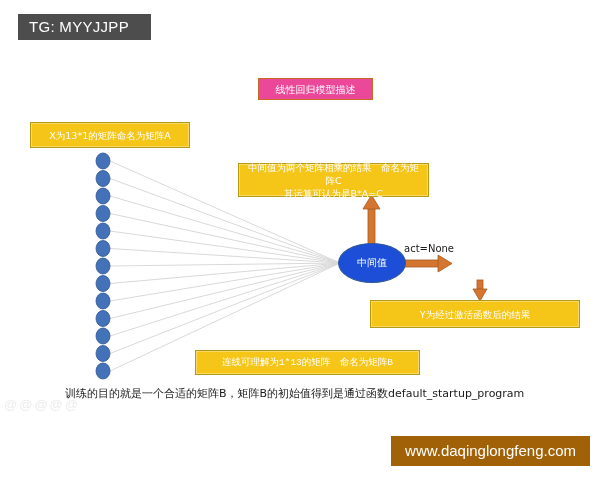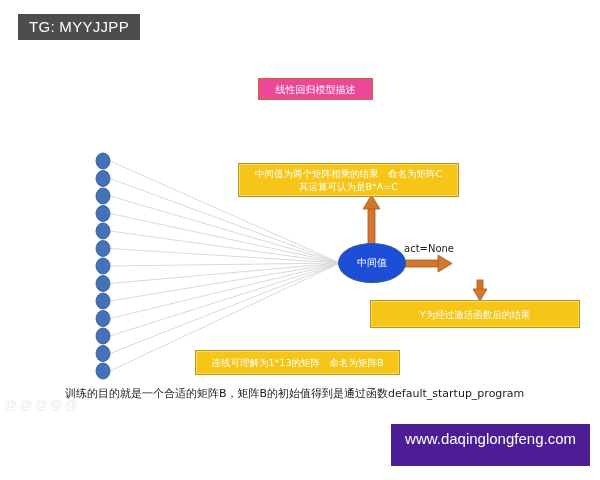--- a/index.html
+++ b/index.html
@@ -20,34 +20,34 @@
 
   
   .tag-badge {
     position: absolute;
     left: 18px;
     top: 14px;
     background: #4d4d4d;
     color: #ffffff;
     font-size: 15px;
     letter-spacing: 0.3px;
-    padding: 5px 11px 6px 11px;
+    padding: 5px 22px 6px 11px;
     line-height: 1;
     white-space: nowrap;
   }
 
   
   .watermark {
     position: absolute;
     right: 10px;
     bottom: 14px;
-    background: #4c1d95;
+    background: #a16207;
     color: #ffffff;
     font-size: 15px;
-    padding: 7px 14px 20px 14px;
+    padding: 7px 14px 8px 14px;
     line-height: 1;
     white-space: nowrap;
   }
   .ghost-watermark {
     position: absolute;
     left: 4px;
     bottom: 68px;
     font-size: 13px;
     color: #ececec;
     letter-spacing: 2px;
@@ -76,23 +76,23 @@
     box-shadow: 0 0 0 1px rgba(255,255,255,0.35) inset;
   }
   .box-orange {
     background: #ec4899;
     border: 1px solid #c86a26;
     font-size: 10px;
   }
 
   #box-title      { left: 258px; top: 78px;  width: 115px; height: 22px; }
   #box-x          { left: 30px;  top: 122px; width: 160px; height: 26px; }
-  #box-middle     { left: 238px; top: 163px; width: 221px; height: 34px; }
+  #box-middle     { left: 238px; top: 163px; width: 191px; height: 34px; }
   #box-y          { left: 370px; top: 300px; width: 210px; height: 28px; }
-  #box-b          { left: 195px; top: 350px; width: 205px; height: 25px; }
+  #box-b          { left: 195px; top: 350px; width: 225px; height: 25px; font-family: Liberation Mono, monospace; }
 
   
   .ellipse {
     position: absolute;
     box-sizing: border-box;
     border-radius: 50%;
     background: #1d4ed8;
     border: 1px solid #2f5796;
     color: #ffffff;
     display: flex;
@@ -192,20 +192,21 @@
         <ellipse cx="103" cy="336" rx="7" ry="8" fill="#4472b8" stroke="#2f5796" stroke-width="0.8"></ellipse>
         <ellipse cx="103" cy="353.5" rx="7" ry="8" fill="#4472b8" stroke="#2f5796" stroke-width="0.8"></ellipse>
         <ellipse cx="103" cy="371" rx="7" ry="8" fill="#4472b8" stroke="#2f5796" stroke-width="0.8"></ellipse>
       </g>
   </svg>
 
   <div class="tag-badge">TG: MYYJJPP</div>
 
   <div class="box box-orange" id="box-title">线性回归模型描述</div>
 
+  <div class="box box-yellow" id="box-x">X为13*1的矩阵命名为矩阵A</div>
   <div class="box box-yellow" id="box-middle">中间值为两个矩阵相乘的结果　命名为矩阵C
 其运算可认为是B*A=C</div>
   <div class="box box-yellow" id="box-y">Y为经过激活函数后的结果</div>
   <div class="box box-yellow" id="box-b">连线可理解为1*13的矩阵　命名为矩阵B</div>
 
   <div class="ellipse" id="node-mid">中间值</div>
 
   <div class="arrow-label">act=None</div>
 
   <div class="caption">训练的目的就是一个合适的矩阵B，矩阵B的初始值得到是通过函数default_startup_program</div>

